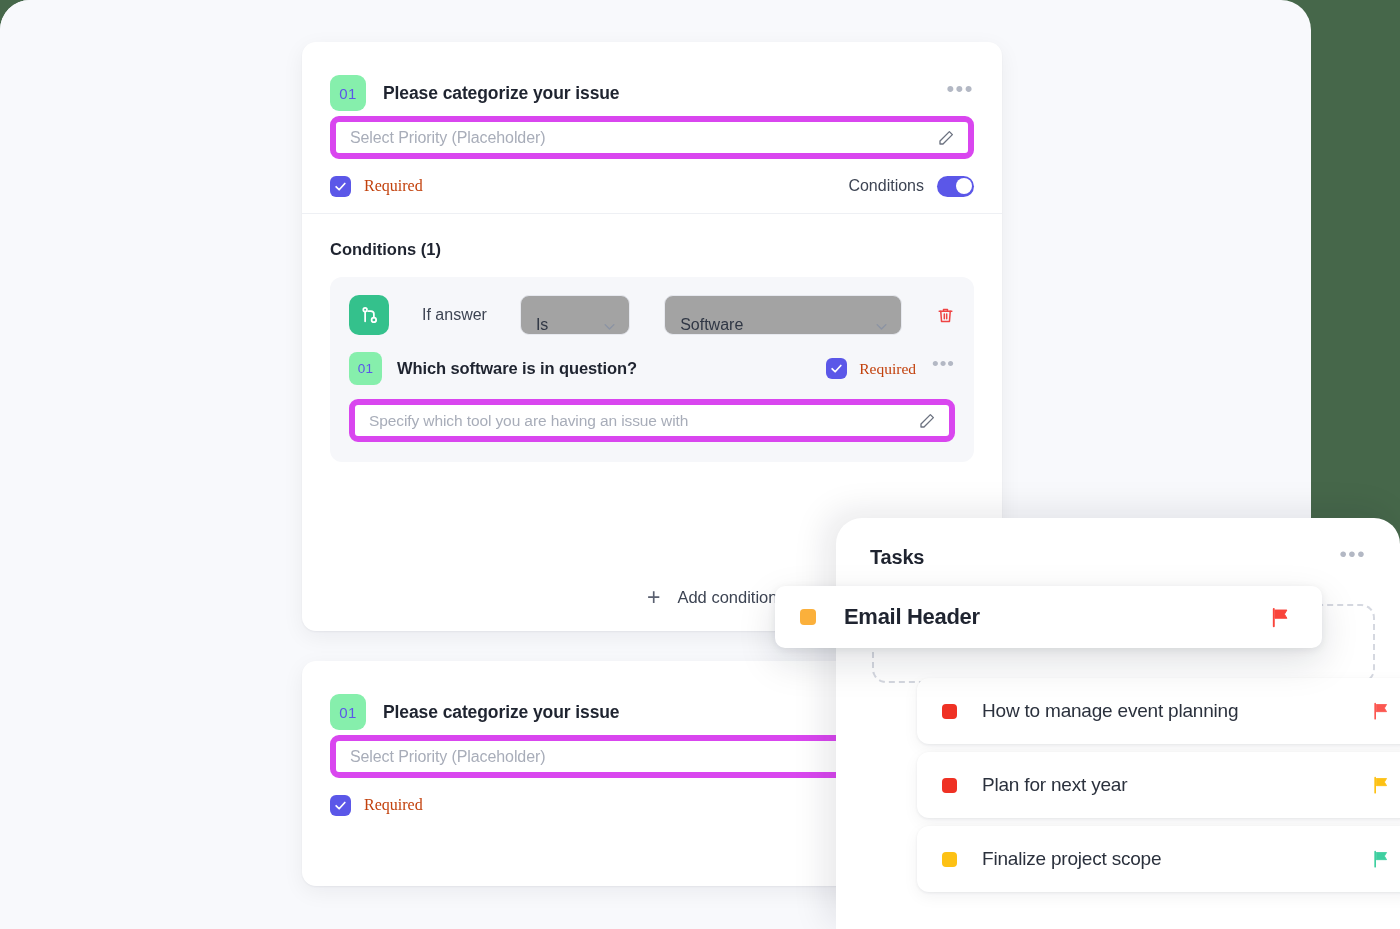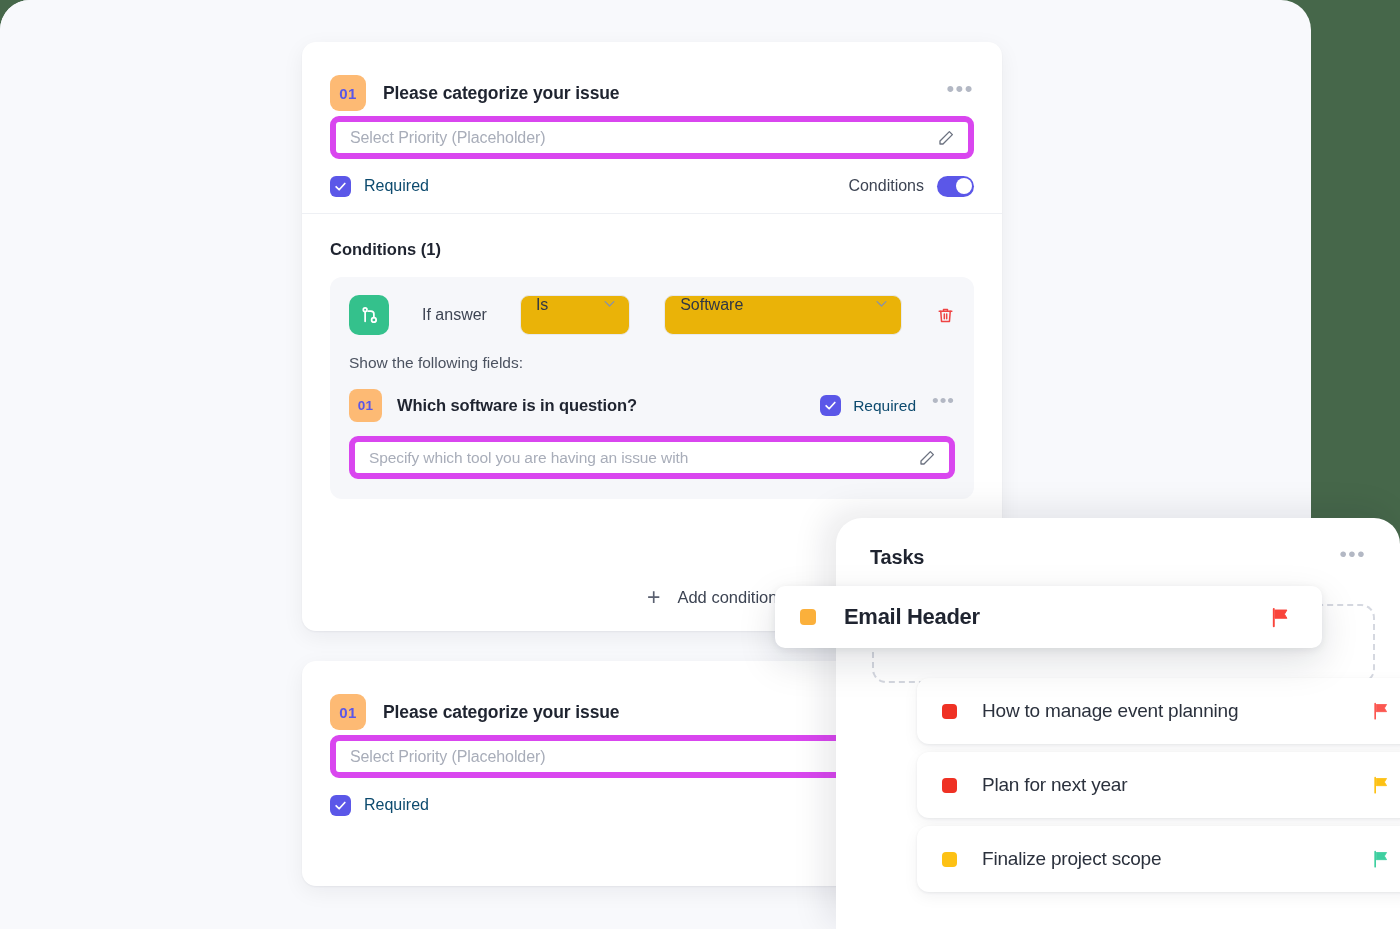--- a/index.html
+++ b/index.html
@@ -39,25 +39,25 @@
     left: 302px; top: 42px;
     width: 700px; height: 589px;
   }
   .q-header {
     display: flex; align-items: center;
     padding: 28px 28px 0 28px;
     height: 74px;
   }
   .num-badge {
     width: 36px; height: 36px;
-    background: #fdba74;
+    background: #86efac;
     color: #5b57e8;
     border-radius: 9px;
     display: flex; align-items: center; justify-content: center;
-    font-size: 15px; font-weight: 700;
+    font-size: 15px; font-weight: 400;
     letter-spacing: .3px;
     flex: 0 0 auto;
   }
   .num-badge.sm {
     width: 33px; height: 33px;
     border-radius: 8px;
     font-size: 13.5px;
   }
   .q-title {
     margin-left: 17px;
@@ -114,21 +114,22 @@
     border-radius: 6px;
     background: #5b57e8;
     display: flex; align-items: center; justify-content: center;
     flex: 0 0 auto;
     cursor: pointer;
   }
   .cbx svg { width: 13px; height: 13px; display: block; }
   .cbx-label {
     margin-left: 13px;
     font-size: 16px;
-    color: #0c4a6e;
+    color: #c2410c;
+    font-family: Liberation Serif, serif;
   }
   .cbx-label.sm { font-size: 15.5px; }
 
   
   .toggle-wrap { margin-left: auto; display: flex; align-items: center; }
   .toggle-label {
     font-size: 16px; color: #3d4453; margin-right: 13px;
   }
   .toggle {
     width: 37px; height: 21px;
@@ -166,24 +167,24 @@
     flex: 0 0 auto;
   }
   .branch-icon svg { width: 21px; height: 21px; display: block; }
   .if-answer {
     margin-left: 16px; margin-right: 16px;
     font-size: 16px; color: #3d4453;
     white-space: nowrap;
   }
   .select {
     height: 40px;
-    background: #eab308;
+    background: #a3a3a3;
     border: 1px solid #e7e9ef;
     border-radius: 9px;
-    display: flex; align-items: flex-start;
+    display: flex; align-items: flex-end;
     padding: 0 12px 0 15px;
     cursor: pointer;
   }
   .select .val {
     font-size: 16px; color: #303745;
     white-space: nowrap;
   }
   .select .chev {
     margin-left: auto; padding-left: 10px;
     display: flex; align-items: center;
@@ -382,21 +383,20 @@
       <span class="trash">
         <svg viewBox="0 0 24 24" fill="none" stroke="#ef4444" stroke-width="1.9" stroke-linecap="round" stroke-linejoin="round">
           <path d="M4 6.5h16"></path>
             <path d="M9.5 6.5V4.5h5v2"></path>
           <path d="M6 6.5l1 13h10l1-13"></path>
           <path d="M10.5 10v6M13.5 10v6"></path>
         </svg>
       </span>
     </div>
 
-    <div class="show-fields">Show the following fields:</div>
 
     <div class="nested-field-head">
       <div class="num-badge sm">01</div>
       <div class="q-title sm">Which software is in question?</div>
       <div class="req-inline">
         <span class="cbx">
           <svg viewBox="0 0 24 24" fill="none" stroke="#fff" stroke-width="3.2" stroke-linecap="round" stroke-linejoin="round">
               <path d="M4 12.5l5.5 5.5L20 6.5"></path>
             </svg>
         </span>

